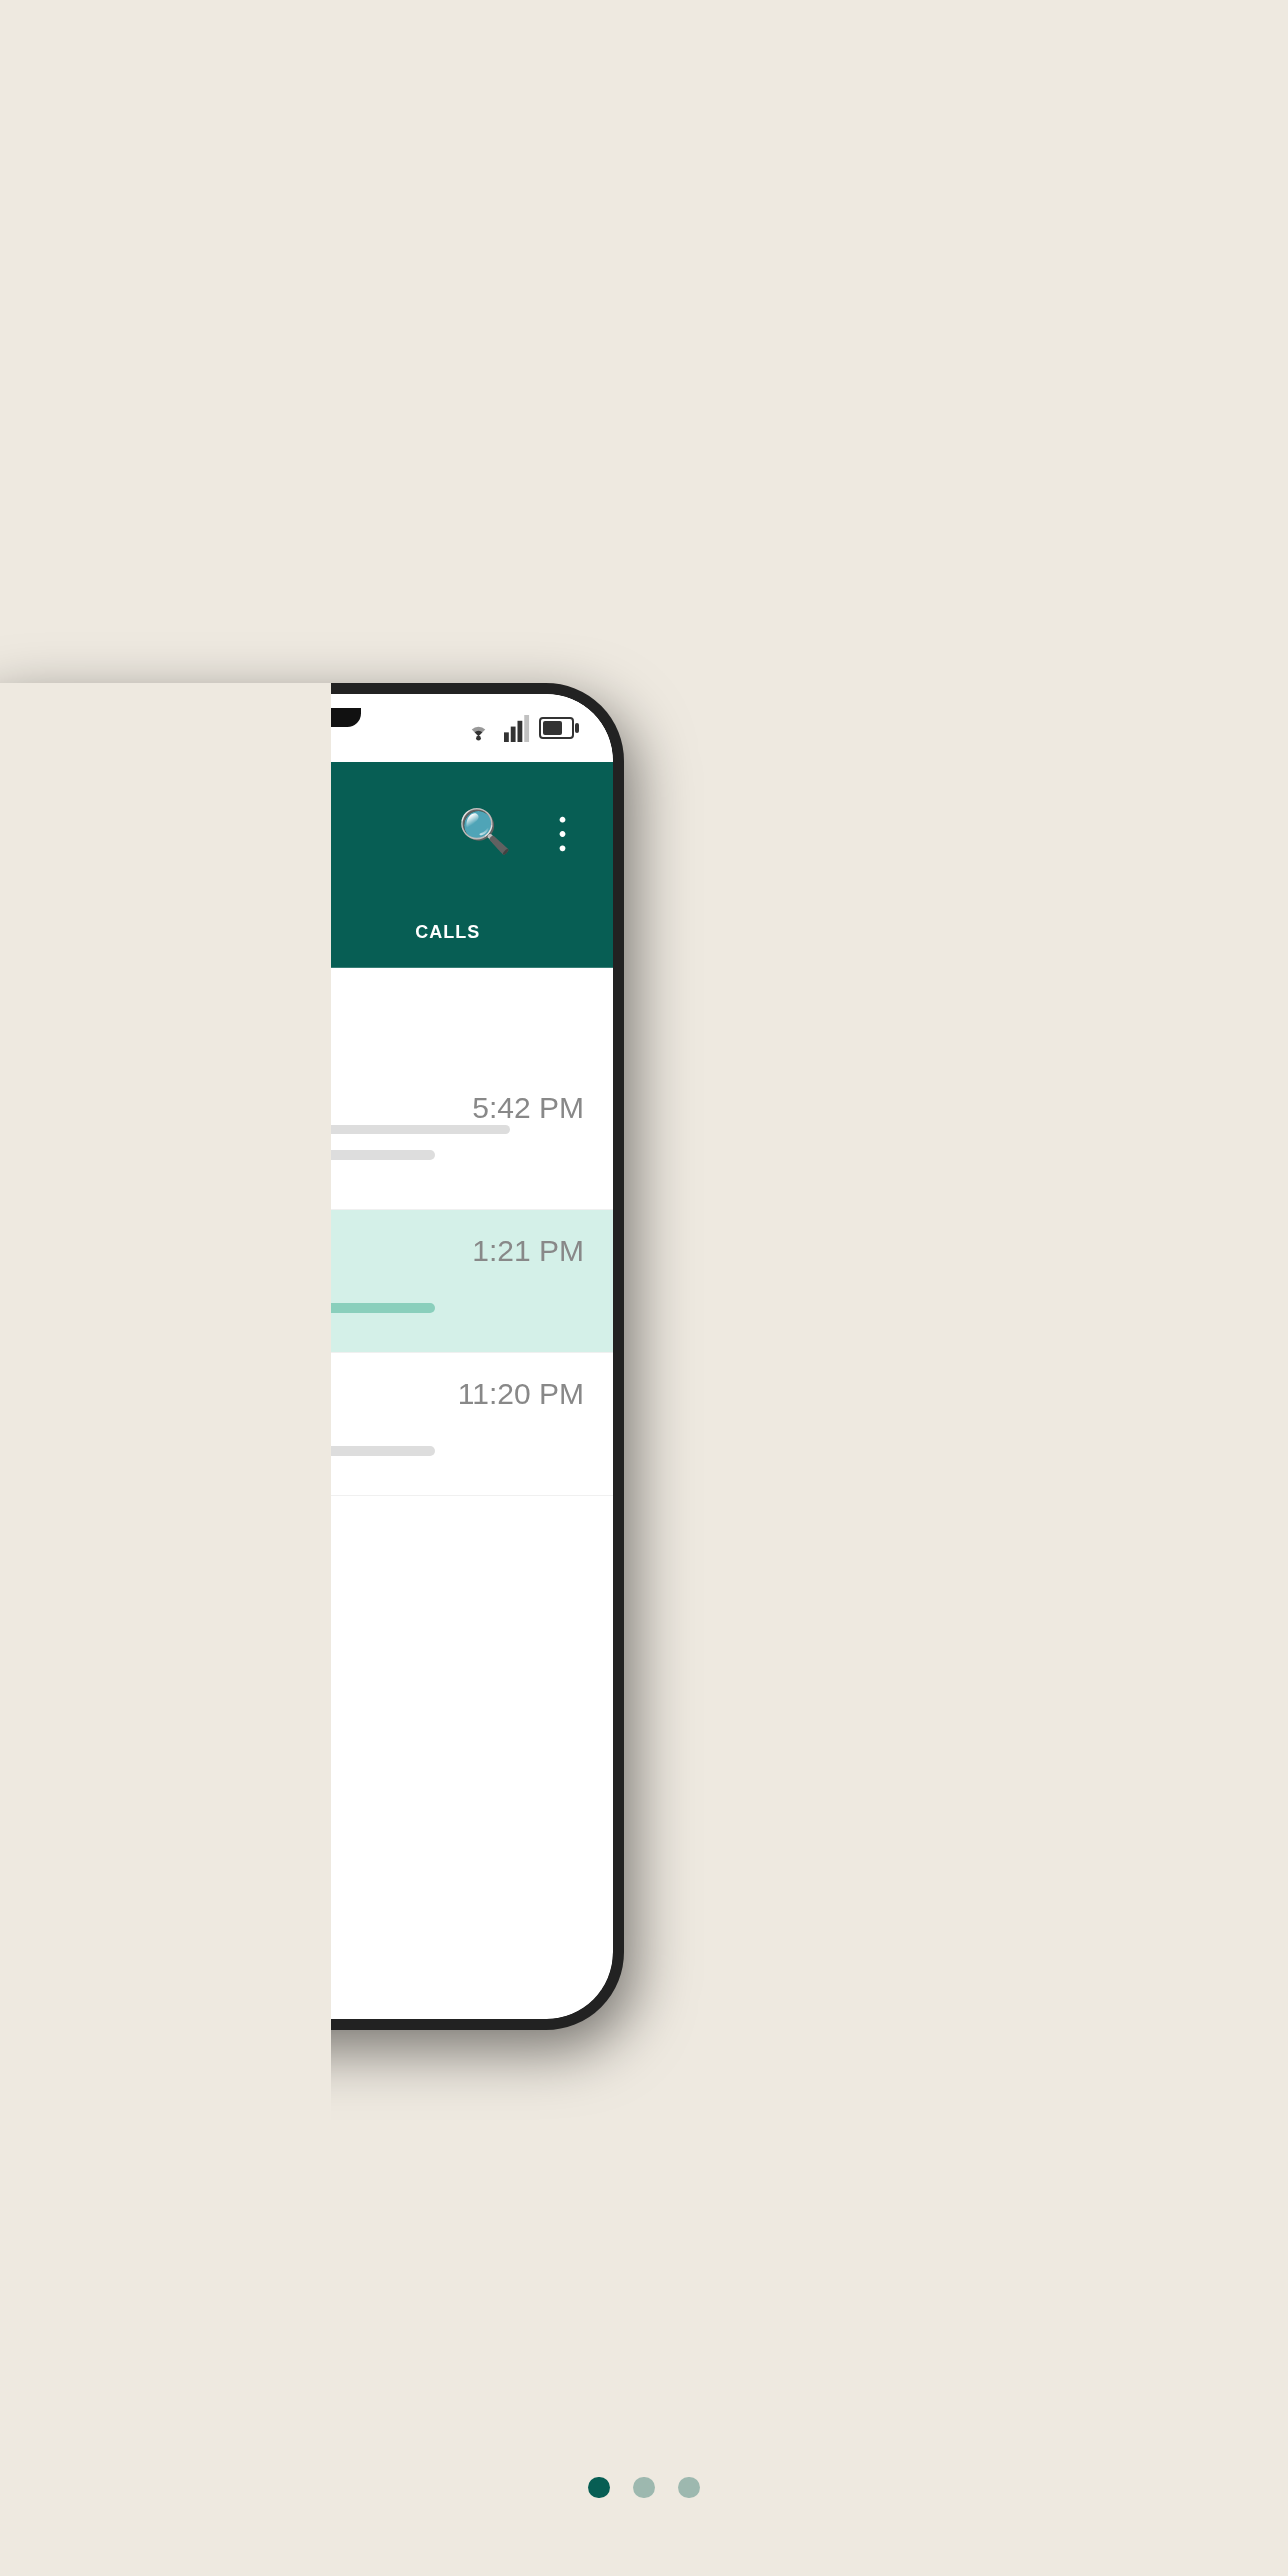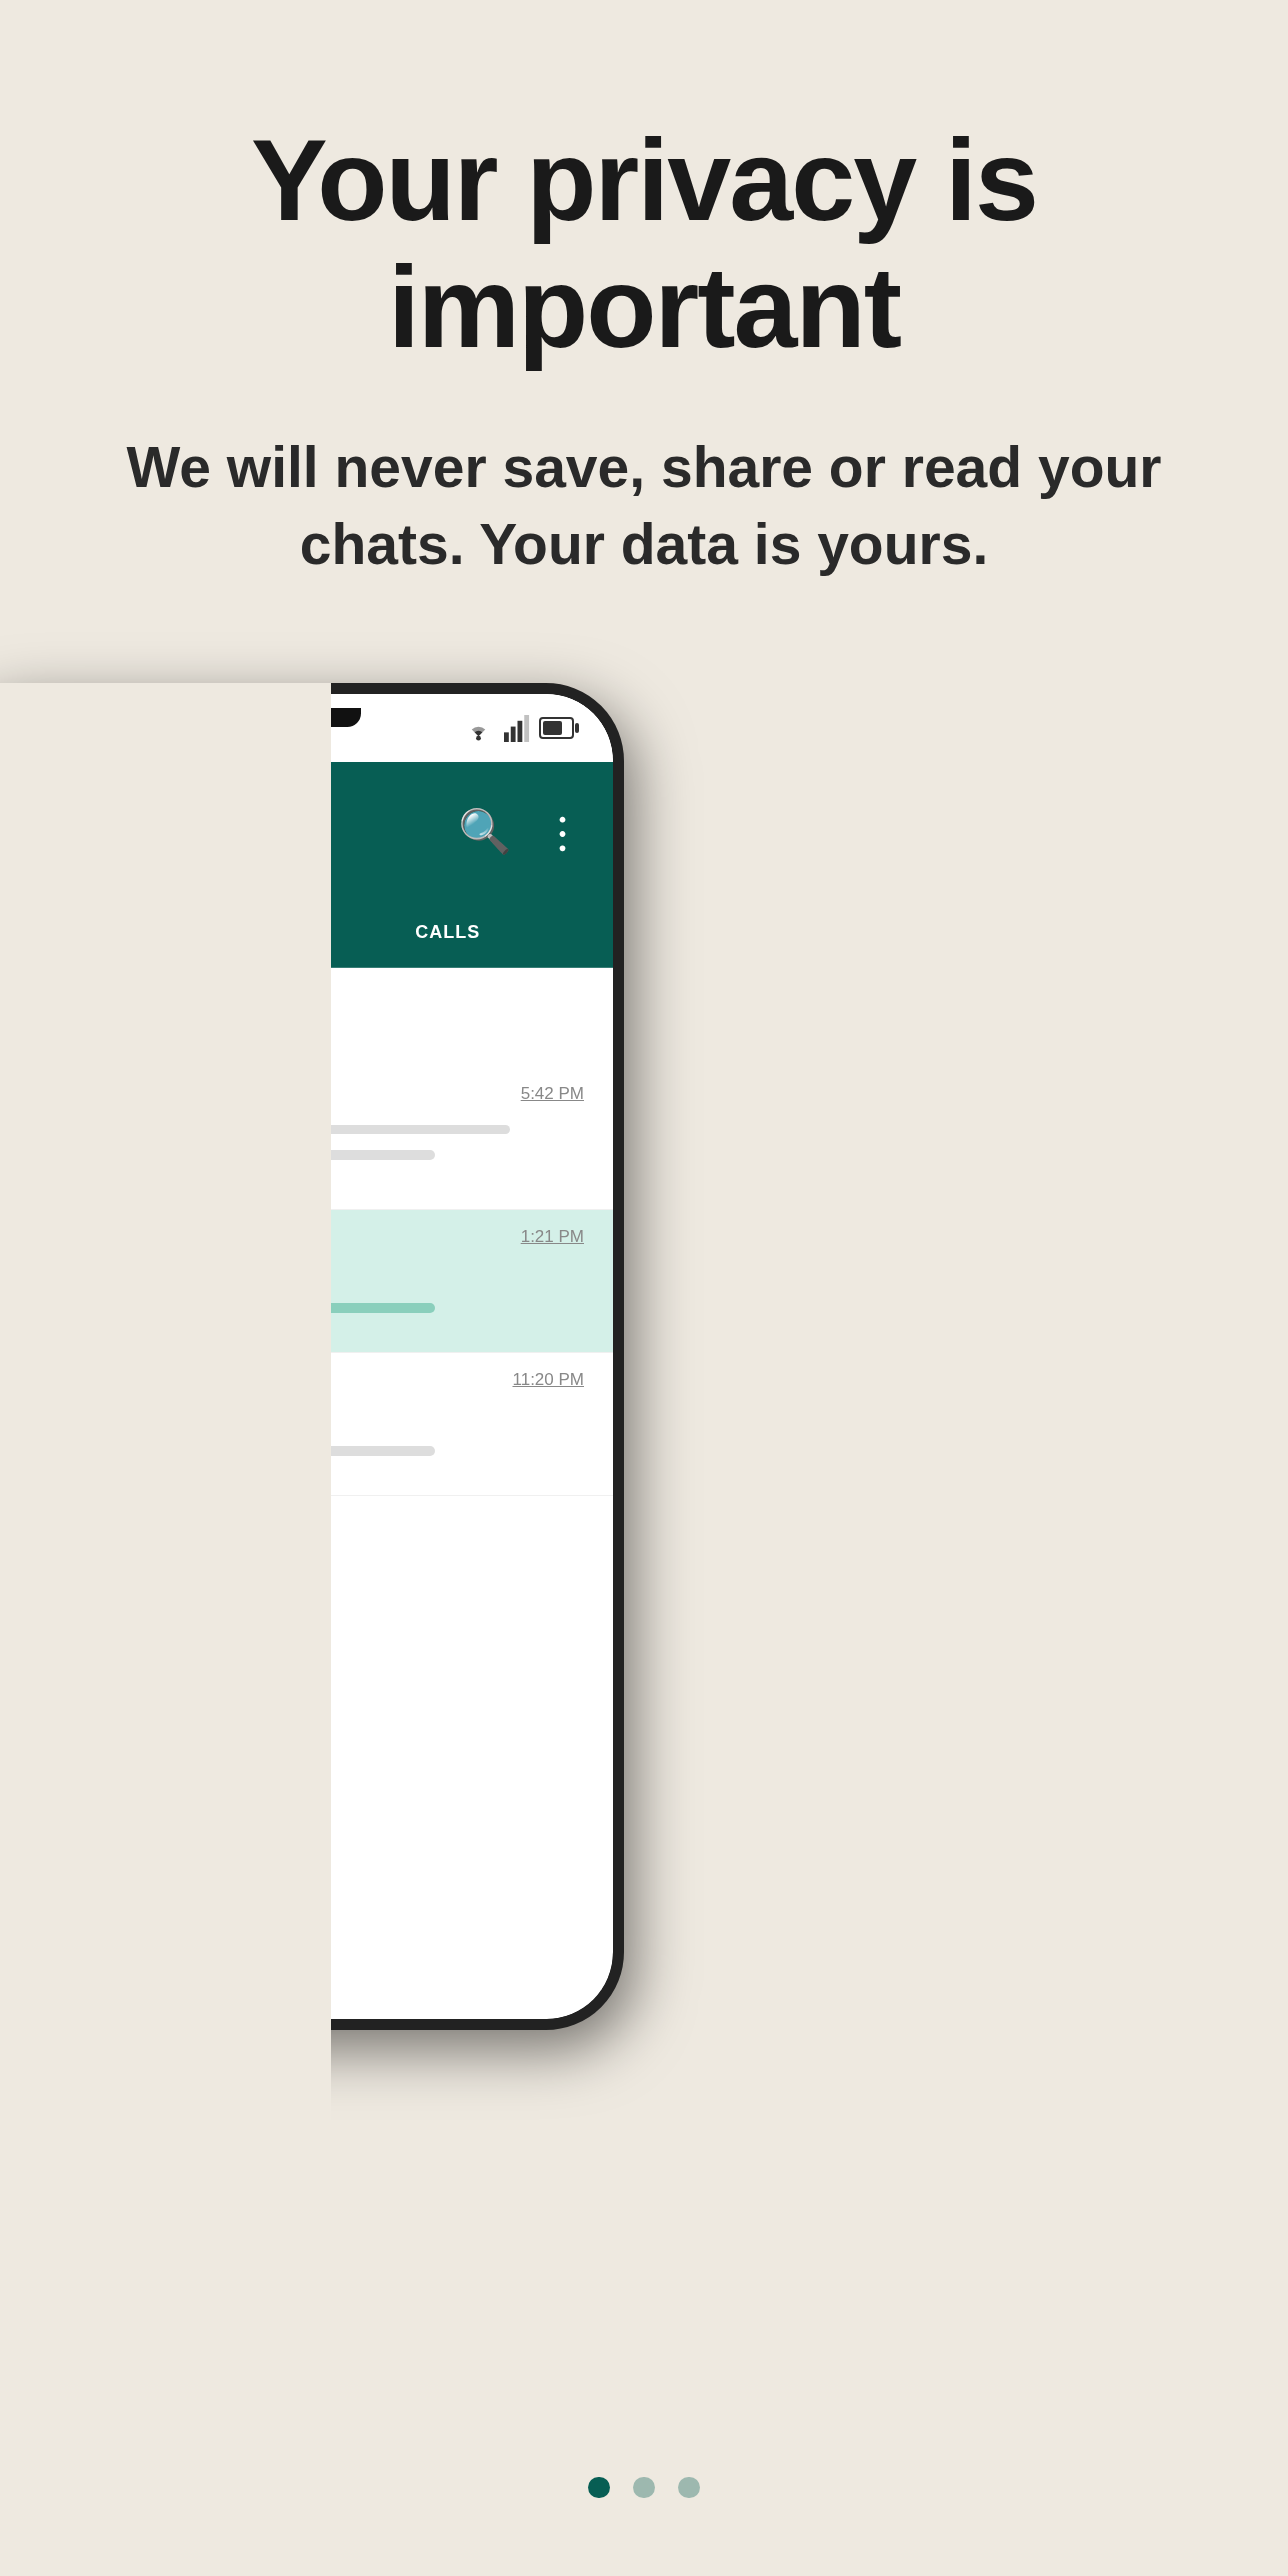--- a/index.html
+++ b/index.html
@@ -233,26 +233,25 @@
       margin-top: 7.8px;
       height: 9.8px;
       background: #ddd;
       border-radius: 4.9px;
     }
 
     .chat-preview.short { width: 70%; }
     .chat-preview.medium { width: 85%; }
 
     .chat-time {
-      font-size: 17px;
+      font-size: 30px;
       color: #888;
       position: absolute;
-      top: 17px;
+      top: 24px;
       right: 29px;
-      text-decoration: underline;
     }
 
     
     .phone-side-btn-right {
       position: absolute;
       right: -17.6px;
       top: 234px;
       width: 13.7px;
       height: 78px;
       background: #333;
@@ -291,24 +290,20 @@
       height: 100%;
       background: #eee9e0;
       z-index: 10;
     }
   </style>
 </head>
 <body>
 
 <div class="page-wrapper">
 
-  <div class="hero-text">
-    <h1 class="hero-title">Your privacy is important</h1>
-    <p class="hero-subtitle">We will never save, share or read your chats. Your data is yours.</p>
-  </div>
 
   <div class="phone-area">
 
     <div class="phone-shell">
 
       <div class="phone-side-btn-right"></div>
 
       <div class="phone-screen">
 
         <div class="phone-notch"></div>

